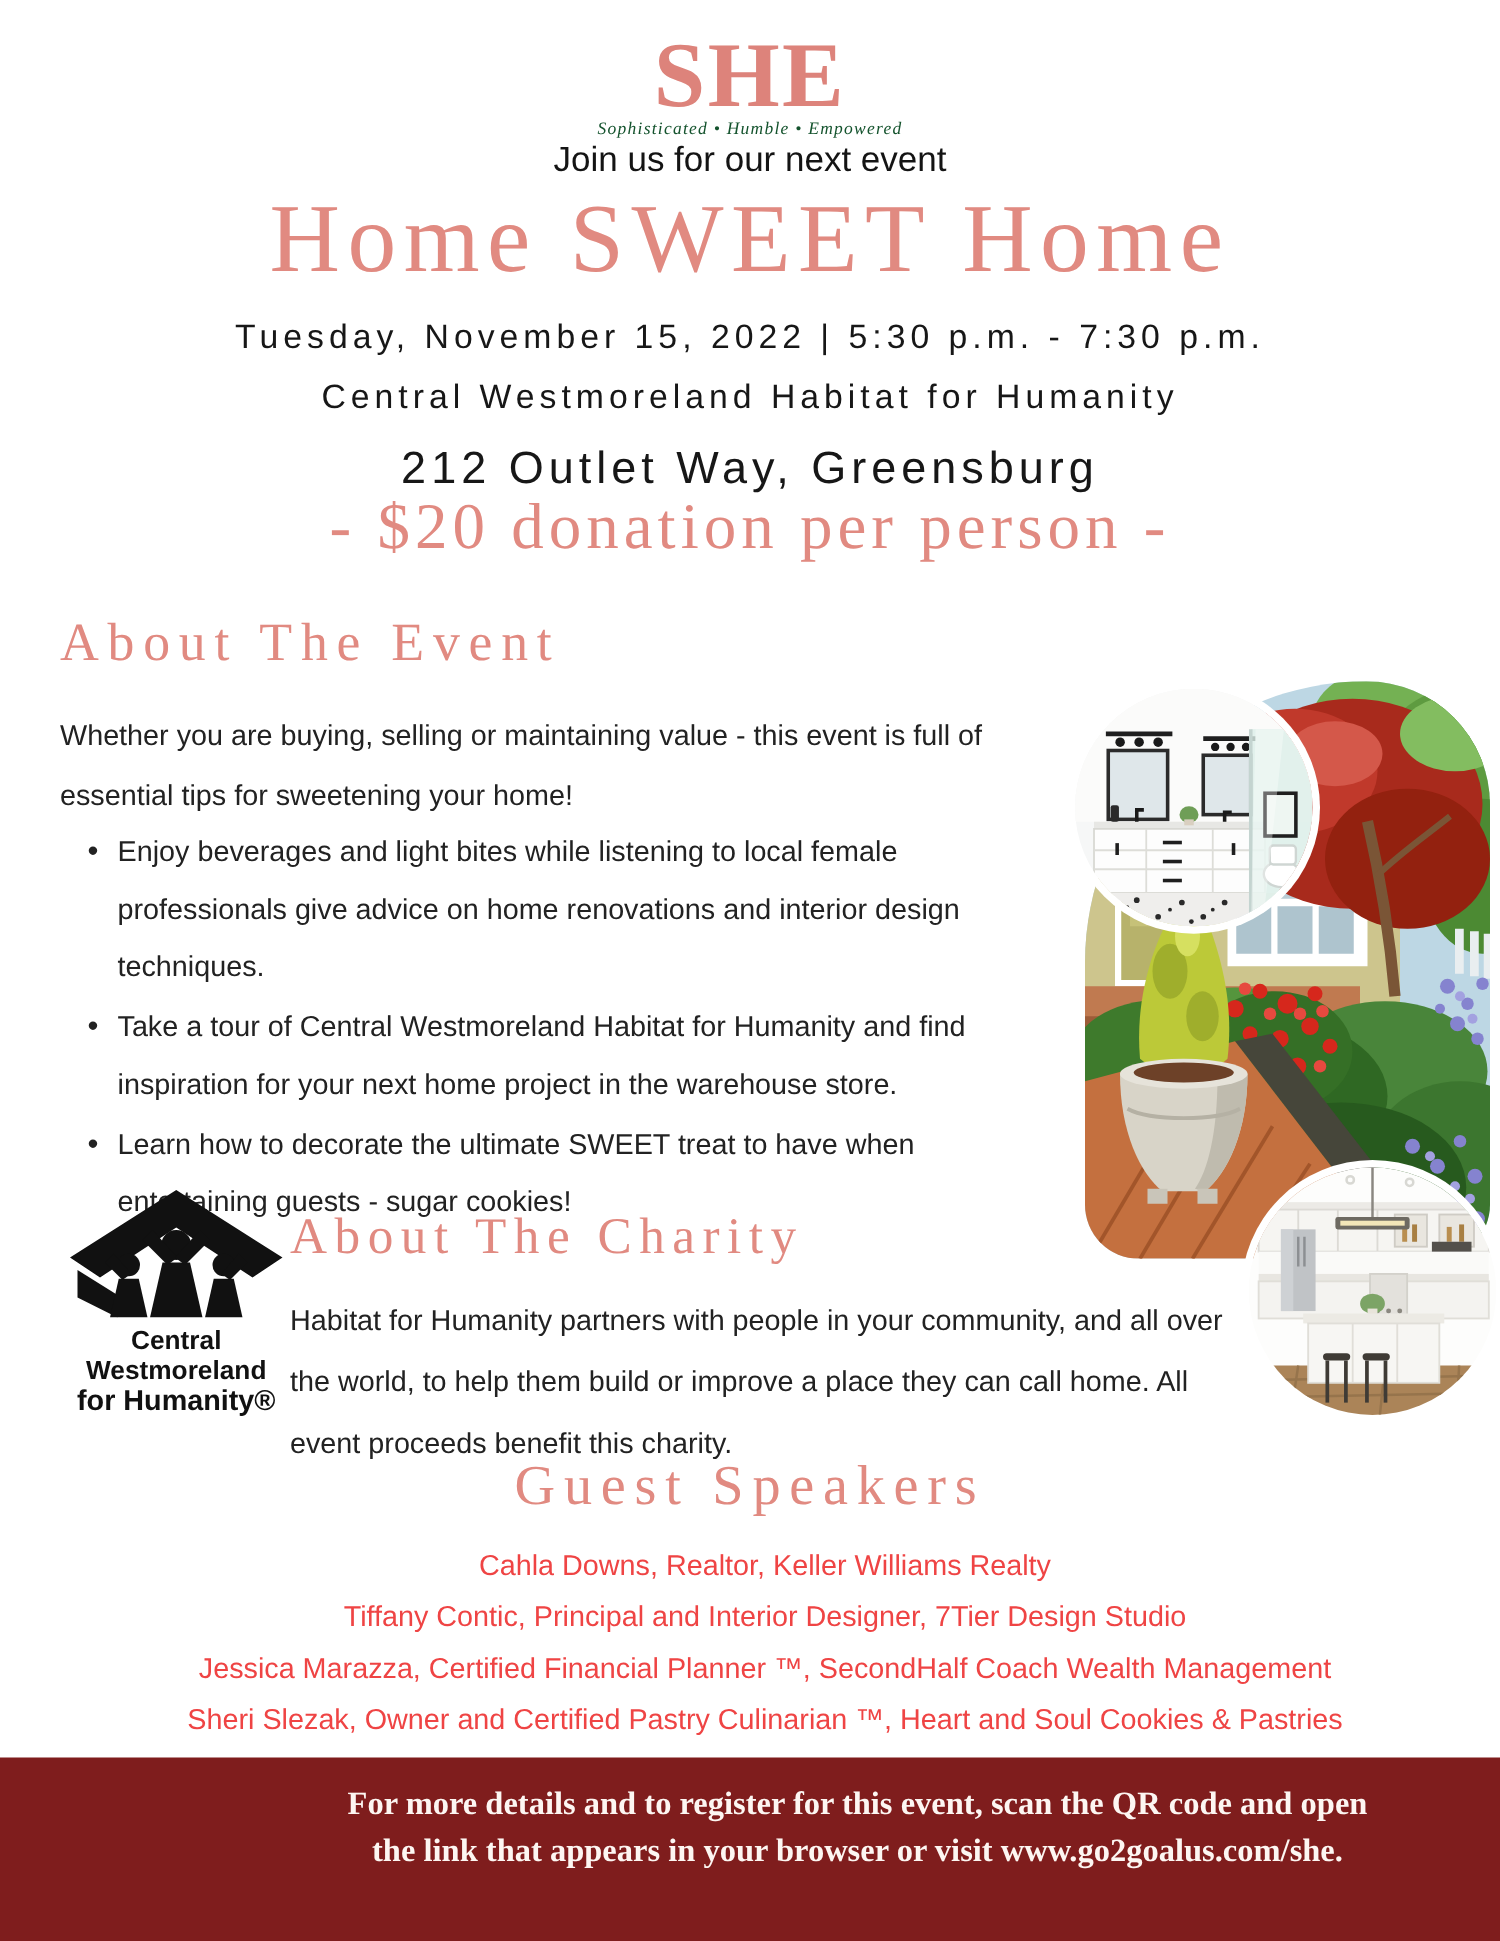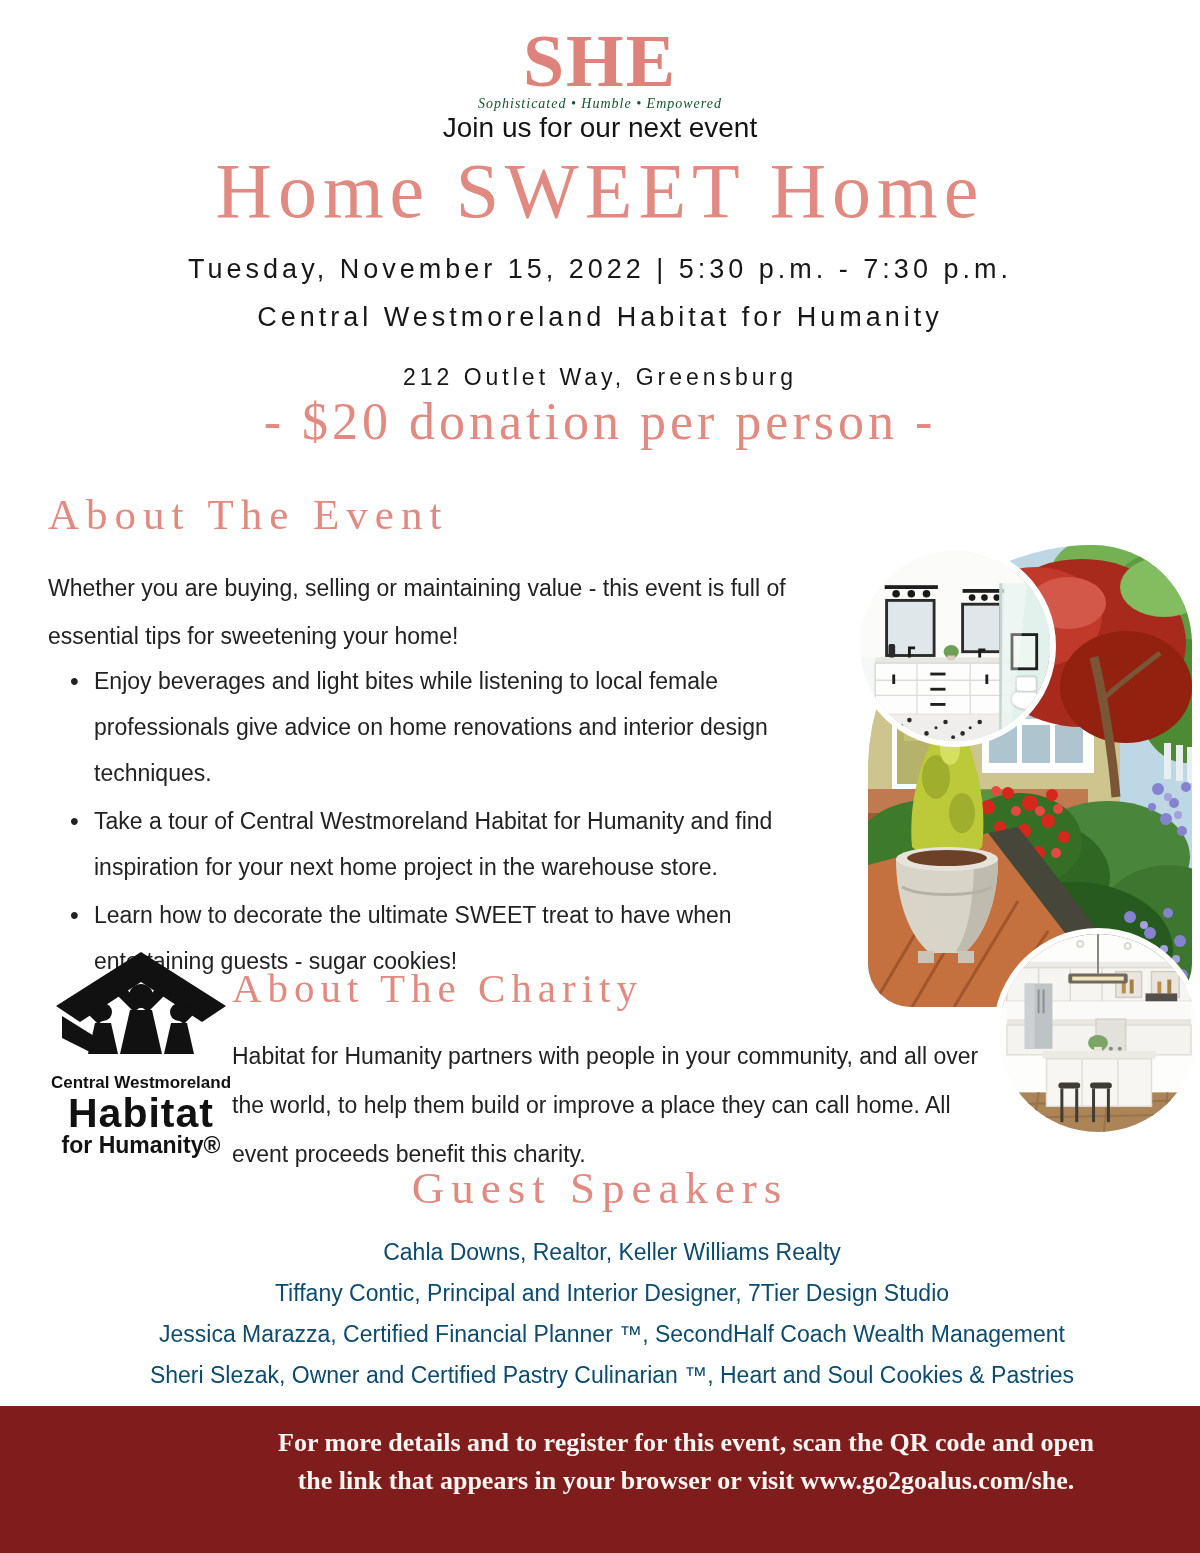--- a/index.html
+++ b/index.html
@@ -13,44 +13,44 @@
 
   
   .she-name{top:24px;font-family:"Liberation Serif",serif;font-weight:700;
     font-size:74px;line-height:1;color:#dd837b;letter-spacing:2px;}
   .she-tagline{top:96px;font-family:"Liberation Serif",serif;font-style:italic;
     font-size:14px;color:#14532d;letter-spacing:1px;}
   .kicker{top:112px;font-size:28px;color:#141414;}
   .title{top:146px;font-size:78px;letter-spacing:6px;}
   .meta1{top:254px;font-size:27px;letter-spacing:4px;color:#171717;}
   .meta2{top:302px;font-size:27px;letter-spacing:4px;color:#171717;}
-  .meta3{top:364px;font-size:23px;letter-spacing:4px;color:#171717;}
+  .meta3{top:353px;font-size:36px;letter-spacing:4px;color:#171717;}
   .price{top:392px;font-size:52px;letter-spacing:4px;}
 
   
   .h-event{left:48px;top:490px;font-size:43px;letter-spacing:7px;}
   .intro{left:48px;top:564px;width:812px;font-size:23px;line-height:48px;color:#222;}
   .bullets{left:48px;top:658px;width:800px;margin:0;padding:0;list-style:none;}
   .bullets li{position:relative;padding-left:46px;font-size:23px;line-height:46px;
     color:#222;margin:0 0 2px 0;}
   .bullets li::before{content:"\2022";position:absolute;left:22px;top:0;
     font-size:25px;color:#222;}
 
   
   .habitat{left:50px;top:950px;width:182px;text-align:center;color:#111;}
-  .habitat .l1{font-size:17px;font-weight:700;letter-spacing:0;margin-top:15px;}
+  .habitat .l1{font-size:21px;font-weight:700;letter-spacing:0;margin-top:2px;}
   .habitat .l2{font-size:41px;font-weight:700;letter-spacing:1px;line-height:1.0;}
   .habitat .l3{font-size:23px;font-weight:700;line-height:1.0;}
   .h-charity{left:232px;top:964px;font-size:41px;letter-spacing:6px;}
   .charity-text{left:232px;top:1032px;width:750px;font-size:23px;line-height:49px;color:#222;}
 
   
   .h-speakers{top:1162px;font-size:45px;letter-spacing:7px;}
   .speakers{top:1232px;}
-  .speaker{font-size:23px;line-height:41px;color:#0c4a6e;padding-left:24px;}
+  .speaker{font-size:23px;line-height:41px;color:#ef4444;padding-left:24px;}
 
   
   .footer{left:0;top:1406px;width:1200px;height:147px;background:#7f1d1d;}
   .footer-text{left:196px;top:1424px;width:980px;text-align:center;
     font-family:"Liberation Serif",serif;font-weight:700;font-size:26px;
     line-height:38px;color:#fdf6f2;}
 
   
   .garden{left:868px;top:545px;width:324px;height:462px;
     border-radius:250px 110px 48px 48px;overflow:hidden;}
@@ -312,21 +312,20 @@
       <path d="M98,62 L118,42 L110,34 L90,56 Z"></path>
       <circle cx="53" cy="62" r="9"></circle>
       <path d="M45,73 L61,73 L68,104 L38,104 Z"></path>
       <path d="M48,74 L34,60 L41,53 L55,69 Z"></path>
       <circle cx="129" cy="62" r="9"></circle>
       <path d="M121,73 L137,73 L144,104 L114,104 Z"></path>
       <path d="M134,74 L148,60 L141,53 L127,69 Z"></path>
     </g>
   </svg>
   <div class="l1">Central Westmoreland</div>
-  <div class="l2">Habitat</div>
   <div class="l3">for Humanity®</div>
 </div>
 <div class="abs h-charity fancy">About The Charity</div>
 <div class="abs charity-text">Habitat for Humanity partners with people in  your community, and all over the world, to help them build or improve a place they can call home. All event proceeds benefit this charity.</div>
 
 <div class="center h-speakers fancy">Guest Speakers</div>
 <div class="center speakers">
   <div class="speaker">Cahla Downs, Realtor, Keller Williams Realty</div>
   <div class="speaker">Tiffany Contic, Principal and Interior Designer, 7Tier Design Studio</div>
   <div class="speaker">Jessica Marazza, Certified Financial Planner ™,  SecondHalf Coach Wealth Management</div>

